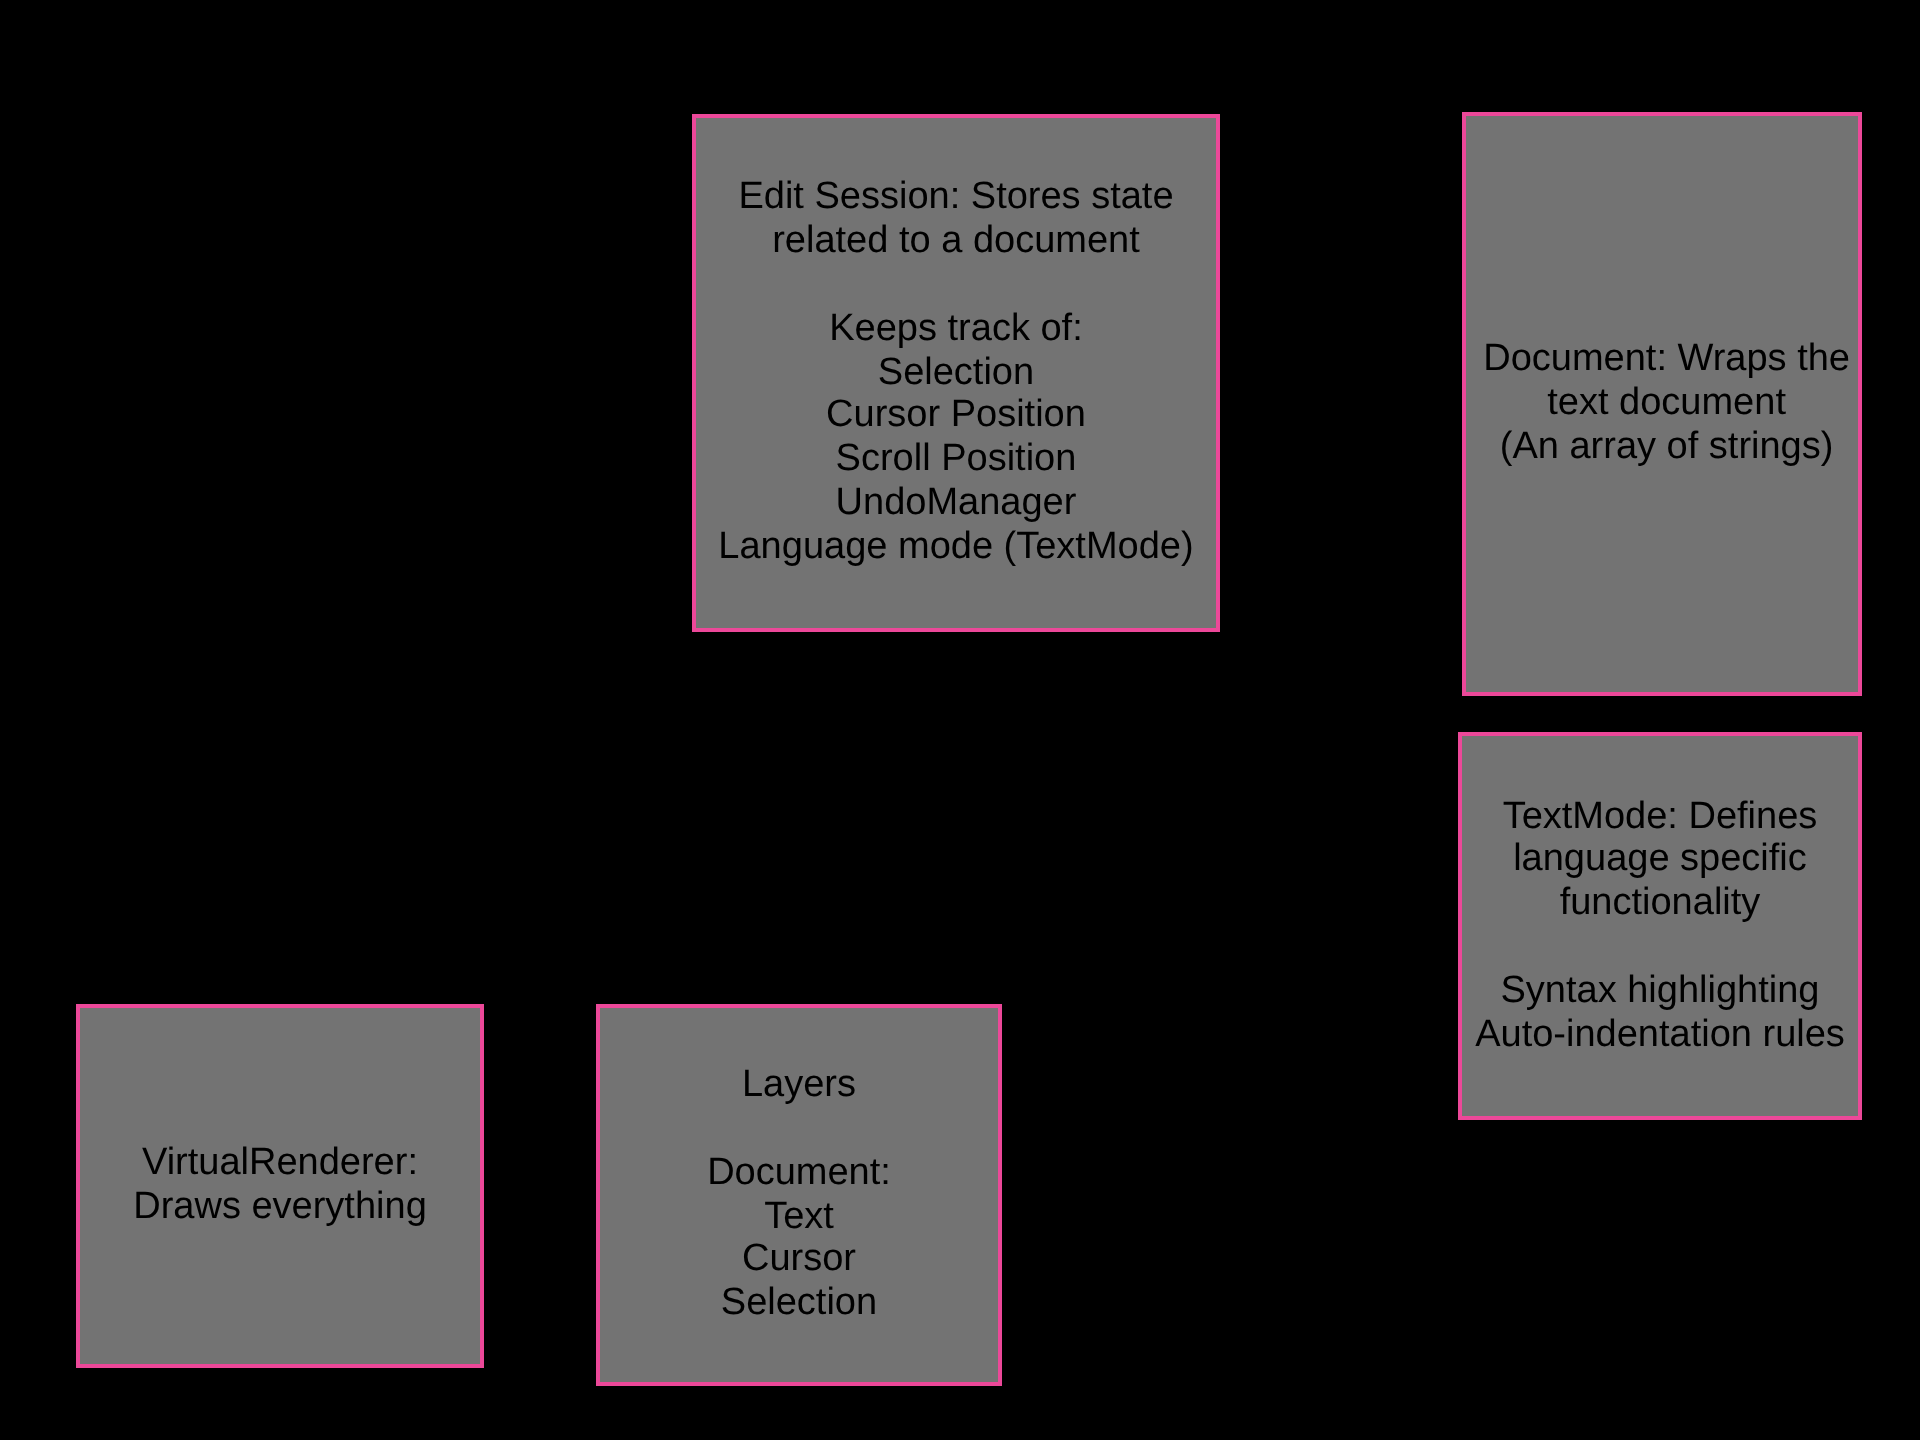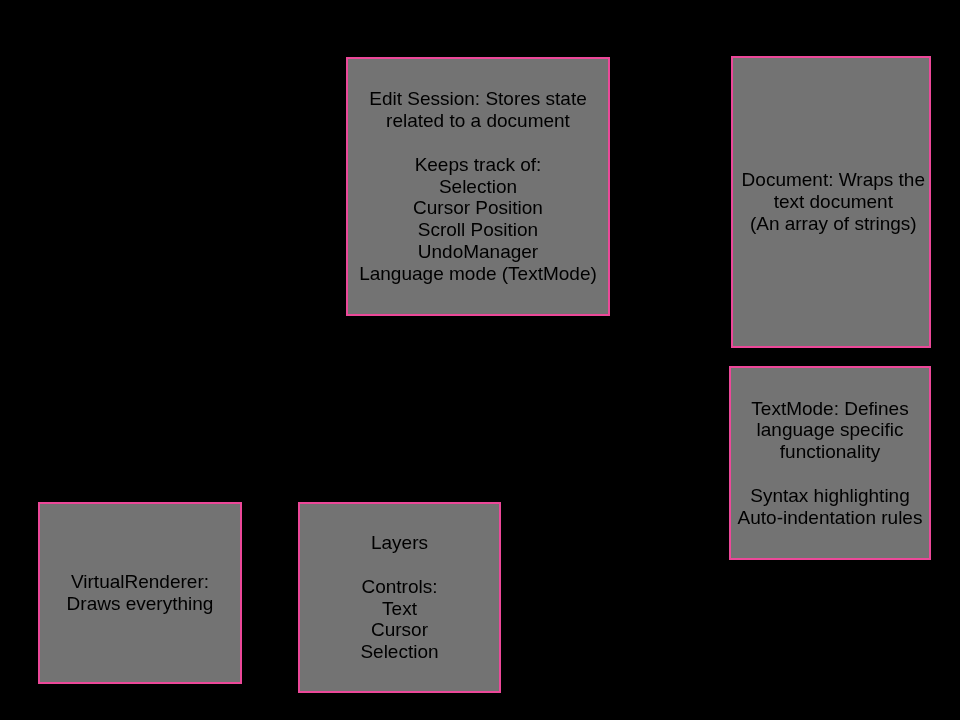--- a/index.html
+++ b/index.html
@@ -74,19 +74,19 @@
   </div>
 
   <div class="node" id="node-virtual-renderer">
     <span class="node-text">VirtualRenderer:
 Draws everything</span>
   </div>
 
   <div class="node" id="node-layers">
     <span class="node-text">Layers
 
-Controls:
+Document:
 Text
 Cursor
 Selection</span>
   </div>
 
 </div>
 
 </body></html>

